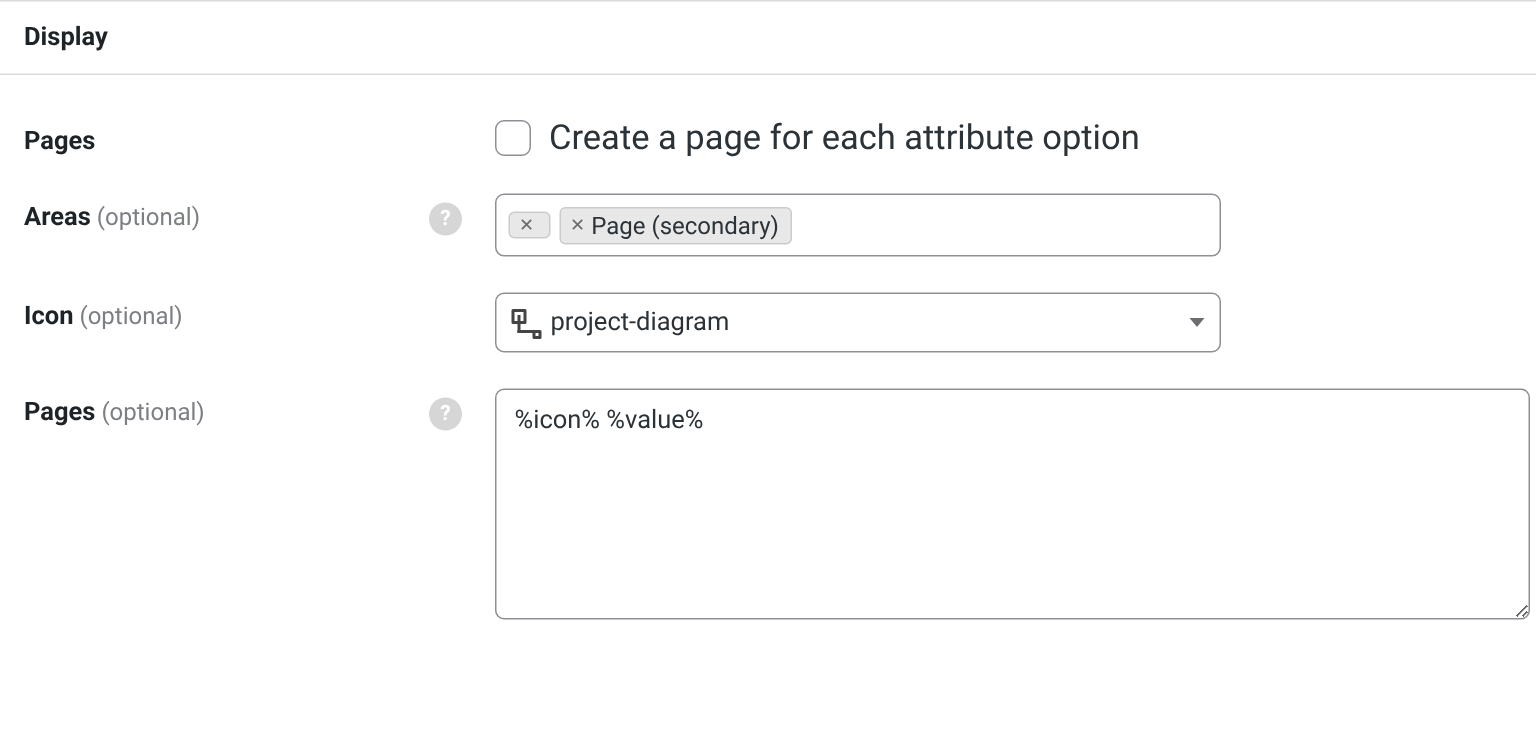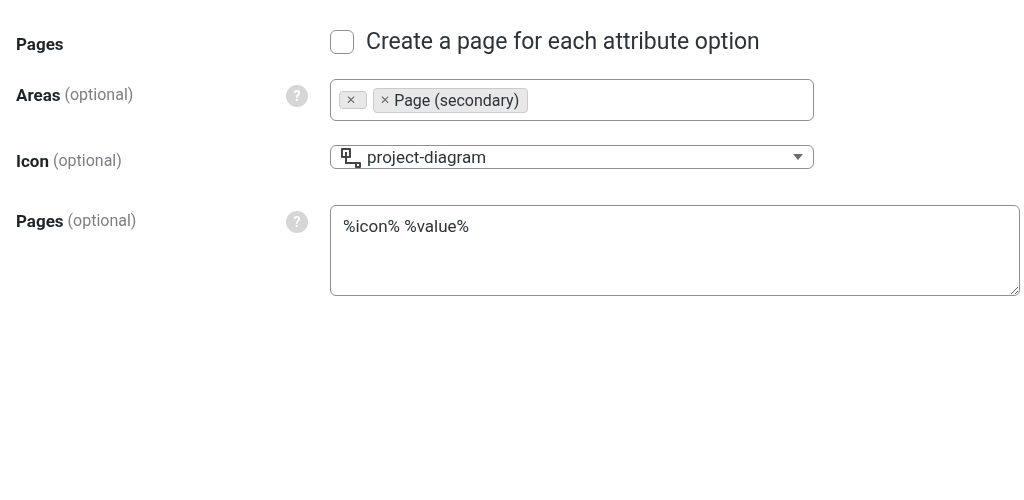--- a/index.html
+++ b/index.html
@@ -109,21 +109,21 @@
       font-size: 12px;
       color: #6b6d70;
       padding: 0 2px;
       cursor: pointer;
       line-height: 1;
     }
     .select-wrap {
       border: 1px solid #8c8f94;
       border-radius: 6px;
       width: 484px;
-      height: 24px;
+      height: 40px;
       display: flex;
       align-items: center;
       padding: 0 10px;
       justify-content: space-between;
       cursor: pointer;
       background: #fff;
     }
     .select-left {
       display: flex;
       align-items: center;
@@ -162,34 +162,35 @@
       position: absolute;
       width: 6px; height: 6px;
       border: 2px solid #444;
       border-radius: 1px;
       bottom: -2px; right: -2px;
     }
     .textarea {
       border: 1px solid #8c8f94;
       border-radius: 6px;
       width: 690px;
-      height: 91px;
+      height: 154px;
       padding: 10px 12px;
       font-size: 17px;
       font-family: inherit;
       resize: both;
       color: #2c3338;
     }
     .select-text { font-size: 17px; color: #2c3338; }
   </style>
 </head>
 <body>
 
 <div class="container">
 
+  <div class="section-header">Display</div>
 
   <div class="field-row first">
     <div class="label-col">
       <span class="label-text">Pages</span>
     </div>
     <div class="help-col"></div>
     <div class="input-col">
       <div class="checkbox-wrap">
         <div class="checkbox"></div>
         <span class="checkbox-label">Create a page for each attribute option</span>

